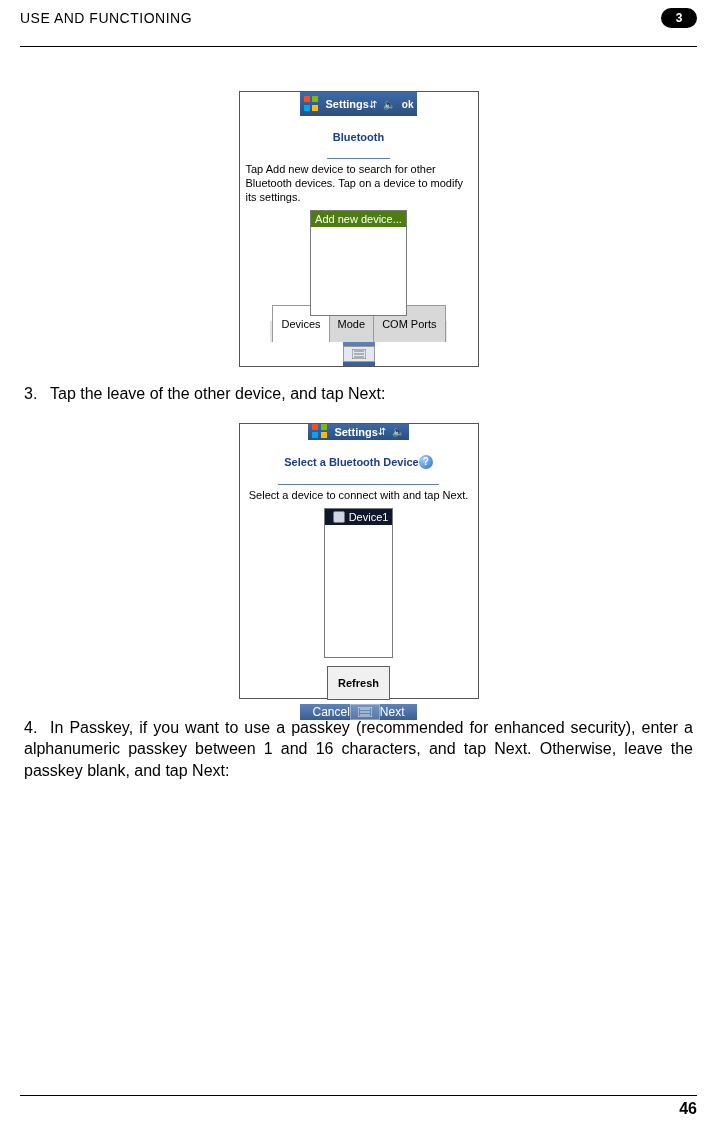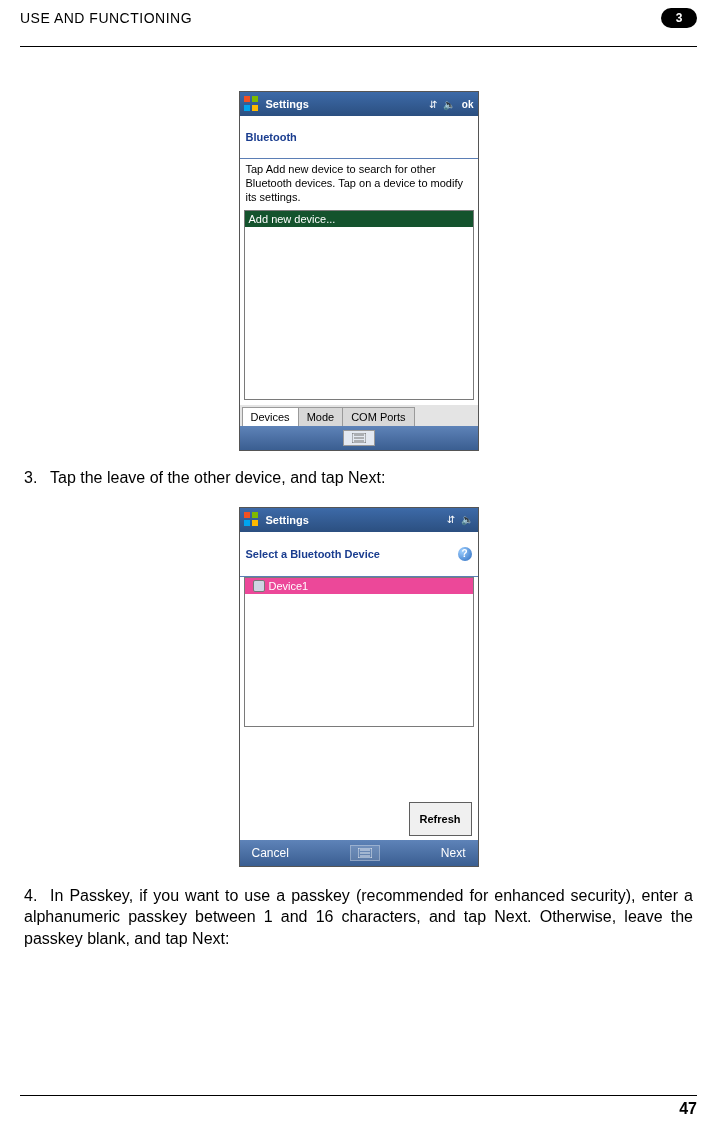--- a/index.html
+++ b/index.html
@@ -45,27 +45,28 @@
   .step.first { margin-bottom: 18px; }
   .step.second { margin-top: 18px; }
   .num { display: inline-block; width: 26px; }
   .screenshot-wrap {
     display: flex;
     justify-content: center;
     margin: 8px 0 16px 0;
   }
   .device {
     width: 240px;
-    height: 360px;
+    height: 276px;
     border: 1px solid #555;
     background: #fff;
     display: flex;
     flex-direction: column;
     font-family: Tahoma, Arial, sans-serif;
     font-size: 11px;
+    align-items: center;
   }
   .titlebar {
     background: linear-gradient(#3d6aa8, #2b4f80);
     color: #fff;
     height: 24px;
     display: flex;
     align-items: center;
     padding: 0 4px;
   }
   .win-icon {
@@ -115,41 +116,41 @@
     position: relative;
   }
   .listbox .item {
     padding: 2px 4px;
     font-size: 11px;
     display: flex;
     align-items: center;
     gap: 4px;
   }
   .listbox .item.sel {
-    background: #14532d;
+    background: #4d7c0f;
     color: #fff;
   }
   .listbox .item.selblue {
-    background: #ec4899;
+    background: #0f172a;
     color: #fff;
     padding-left: 8px;
   }
   .miniphone {
     width:12px;height:12px;background:#cfd6e4;border:1px solid #777;border-radius:2px;
   }
   .tabs-row {
     display: flex;
     padding: 0 2px;
     border-top: 1px solid #fff;
     background: #e4e4e4;
     height: 22px;
     align-items:flex-end;
   }
   .tab {
-    padding: 3px 8px;
+    padding: 12px 8px;
     font-size: 11px;
     border: 1px solid #9a9a9a;
     border-bottom: none;
     background: #d8d8d8;
     margin-right: -1px;
   }
   .tab.active { background: #fff; }
   .sip-bar {
     height: 24px;
     background: linear-gradient(#5e83b8, #3a5e91);
@@ -272,20 +273,21 @@
         <span class="tb-title">Settings</span>
         <div class="tb-icons">
           <span class="ic">⇵</span>
           <span class="ic">🔈</span>
         </div>
       </div>
       <div class="subtitle">
         <span>Select a Bluetooth Device</span>
         <span class="helpdot">?</span>
       </div>
+      <div class="instruction">Select a device to connect with and tap Next.</div>
       <div class="listbox" style="flex:none;height:150px">
         <div class="item selblue">
           <span class="miniphone"></span>
           <span>Device1</span>
         </div>
       </div>
       <div class="flexfill"></div>
       <div class="refresh-row">
         <div class="refresh-btn">Refresh</div>
       </div>
@@ -304,14 +306,14 @@
     </div>
   </div>
 
   <div class="step second">
     <span class="num">4.</span><span>In Passkey, if you want to use a passkey (recommended for enhanced security), enter a alphanumeric passkey between 1 and 16 characters, and tap Next. Otherwise, leave the passkey blank, and tap Next:</span>
   </div>
 
 </div>
 
 <div class="page-footer">
-  <span>47</span>
+  <span>46</span>
 </div>
 
 </body></html>

